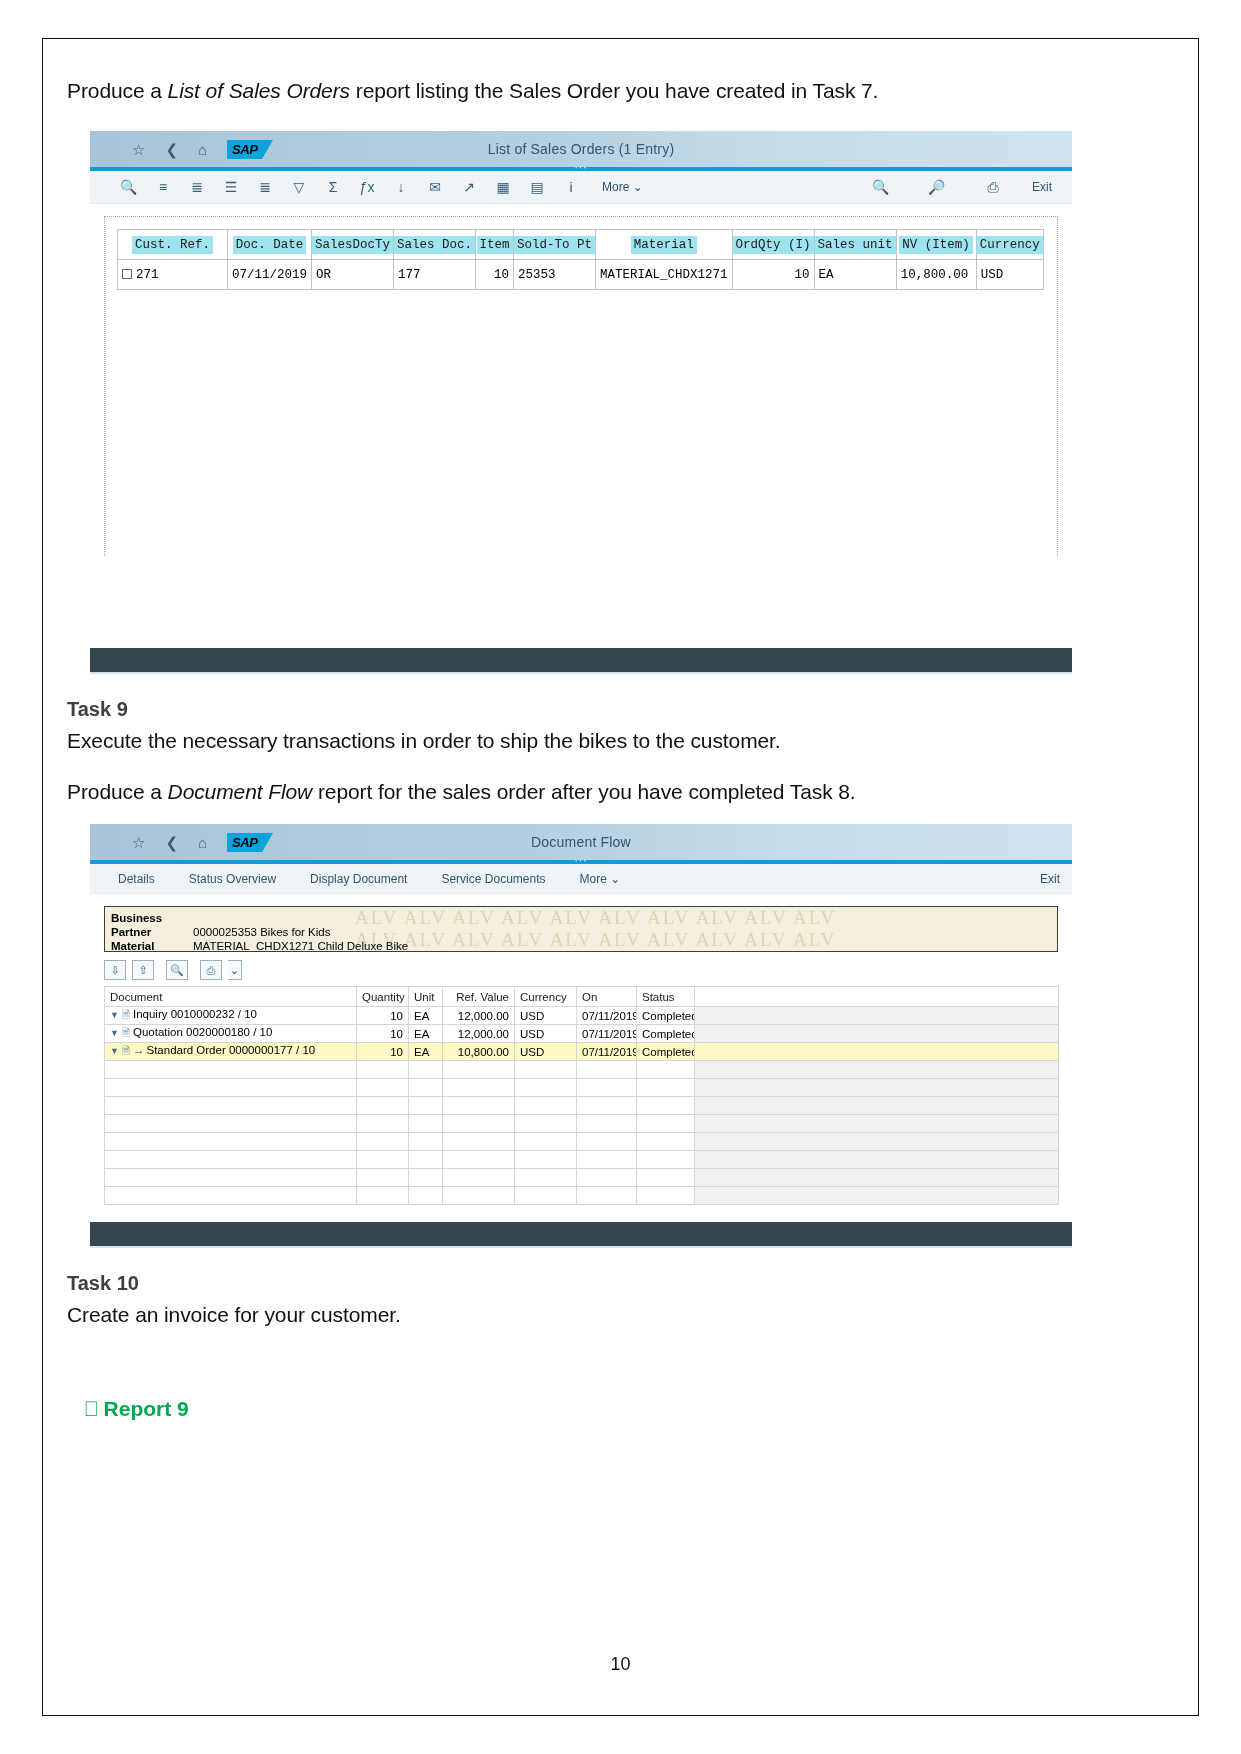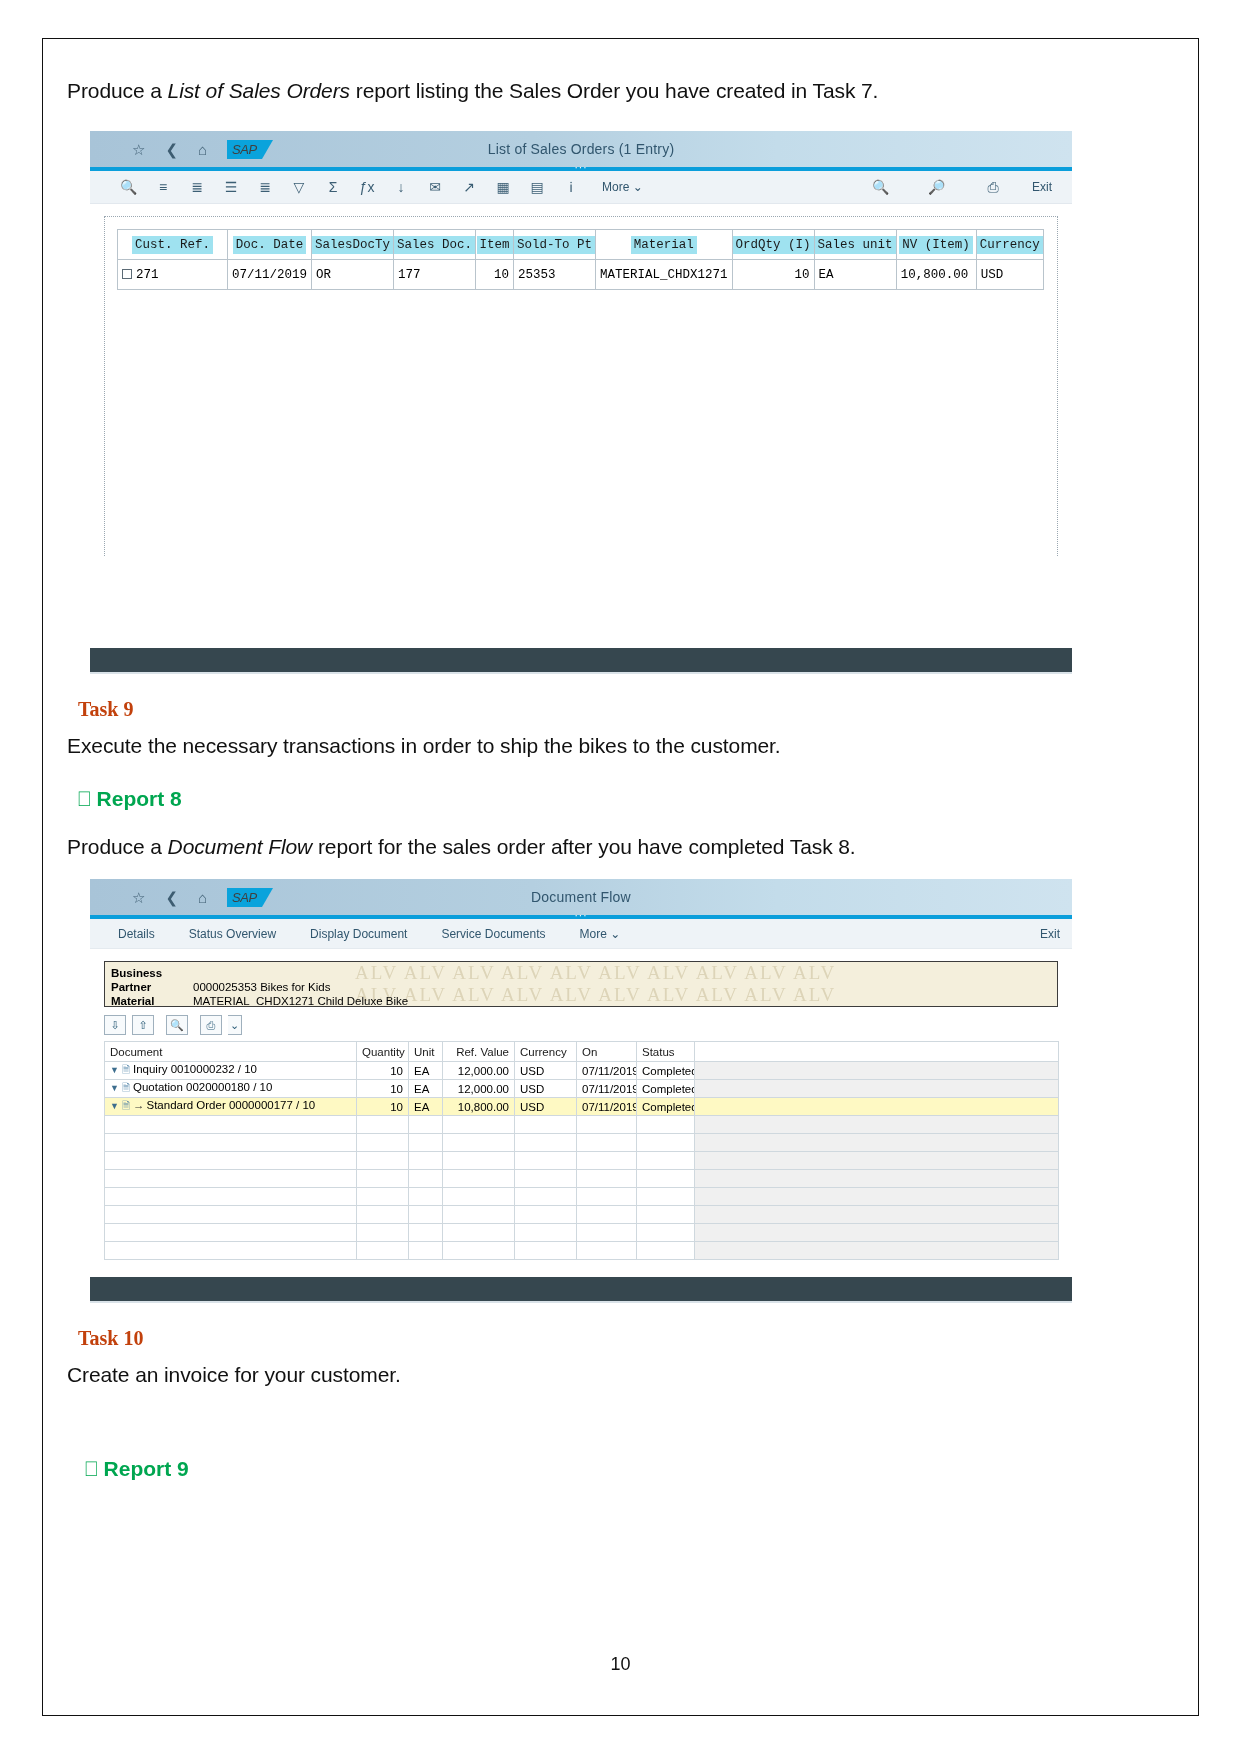--- a/index.html
+++ b/index.html
@@ -31,22 +31,22 @@
     font-family:"Liberation Sans", sans-serif;
   }
   .sap-shell-head {
     height:36px; position:relative;
     background:linear-gradient(to right,#a8c4d8 0%,#b4cfe0 45%,#c3dcea 70%,#cfe3ef 100%);
     display:flex; align-items:center;
   }
   .sap-shell-head .glyphs { display:flex; align-items:center; gap:20px; padding-left:42px; }
   .sh-ico { color:#2b4b60; font-size:15px; line-height:1; opacity:.85; }
   .sap-logo {
-    display:inline-block; background:#0aa3dc; color:#404040;
-    font-weight:normal; font-size:13px; letter-spacing:-0.5px;
+    display:inline-block; background:#0aa3dc; color:#000000;
+    font-weight:bold; font-size:13px; letter-spacing:-0.5px;
     padding:2px 5px 2px 5px; position:relative; font-style:italic;
   }
   .sap-logo:after{
     content:""; position:absolute; right:-11px; top:0;
     border-top:19px solid #0aa3dc; border-right:11px solid transparent;
   }
   .sap-title {
     position:absolute; left:0; right:0; text-align:center;
     font-size:14px; color:#31566e; letter-spacing:.2px;
   }
@@ -83,21 +83,21 @@
   table.alv th span {
     display:inline-block; background:#9fe2f0; padding:2px 3px; color:#1a1a1a;
     font-size:12.5px;
   }
   td.num { text-align:right; }
   .cb { display:inline-block; width:10px; height:10px; border:1px solid #5b6a75; margin-right:4px; vertical-align:-1px;}
   .sap-footbar { height:24px; background:#36474f; }
   .sap-underline { height:2px; background:#d9e2e8; }
 
   
-  .task-h { font-size:20px; font-weight:bold; color:#c2410c; margin:11px;font-family:Liberation Serif, serif; }
+  .task-h { font-size:20px; font-weight:bold; color:#404040; margin:0; }
   .report-h { font-size:21px; font-weight:bold; color:#00a650; margin:0; }
   .report-h .box { font-family:"DejaVu Sans", sans-serif; font-weight:normal; margin-right:6px; }
 
   
   .df-menu {
     height:30px; background:#eef3f7; display:flex; align-items:center;
     padding:0 12px 0 28px; font-size:12px; color:#31566e; gap:34px;
     border-bottom:1px solid #e4eaef;
   }
   .df-menu .sp { flex:1; }
@@ -228,23 +228,20 @@
       </div>
       <div class="sap-footbar"></div>
     </div>
     <div class="sap-underline" style="width:982px;margin-left:23px;"></div>
 
     <div style="margin-top:24px;">
       <p class="task-h">Task 9</p>
       <p class="para" style="margin-top:6px;">Execute the necessary transactions in order to ship the bikes to the customer.</p>
     </div>
 
-    <p class="report-h" style="margin-top:26px;margin-left:11px;">
-      <span class="box">⎕</span><span>Report 8</span>
-    </p>
 
     <p class="para" style="margin-top:22px;">
       <span>Produce a </span><i>Document Flow</i><span> report for the sales order after you have completed Task 8.</span>
     </p>
 
     <div class="sap-app" style="margin-top:18px;">
       <div class="sap-shell-head">
         <div class="glyphs">
           <span class="sh-ico">☆</span>
           <span class="sh-ico">❮</span>

